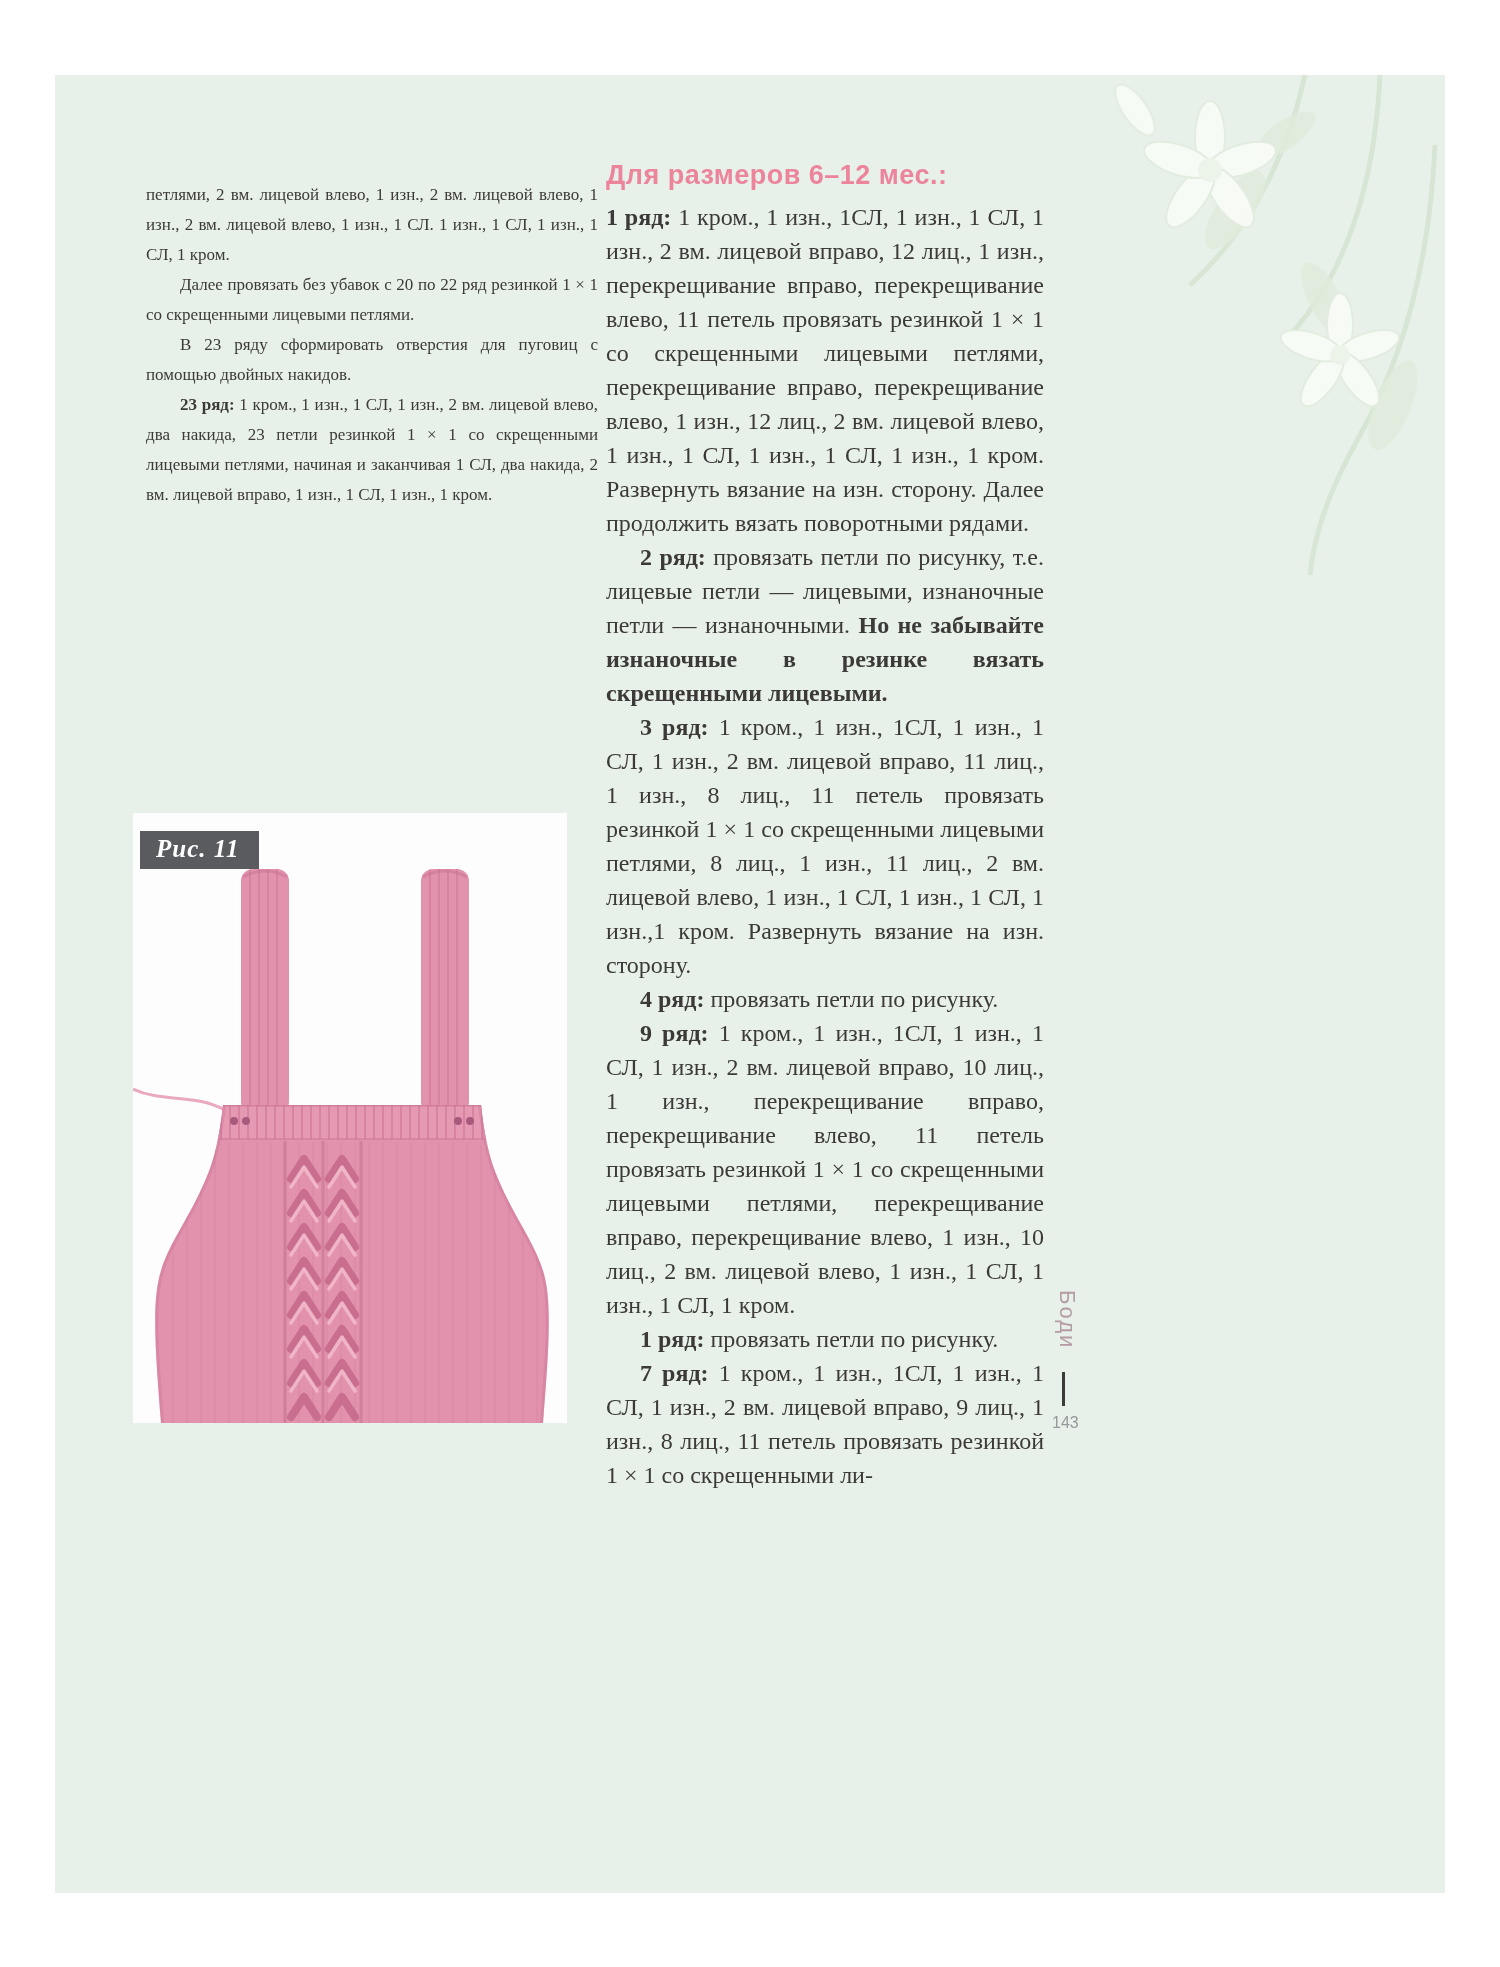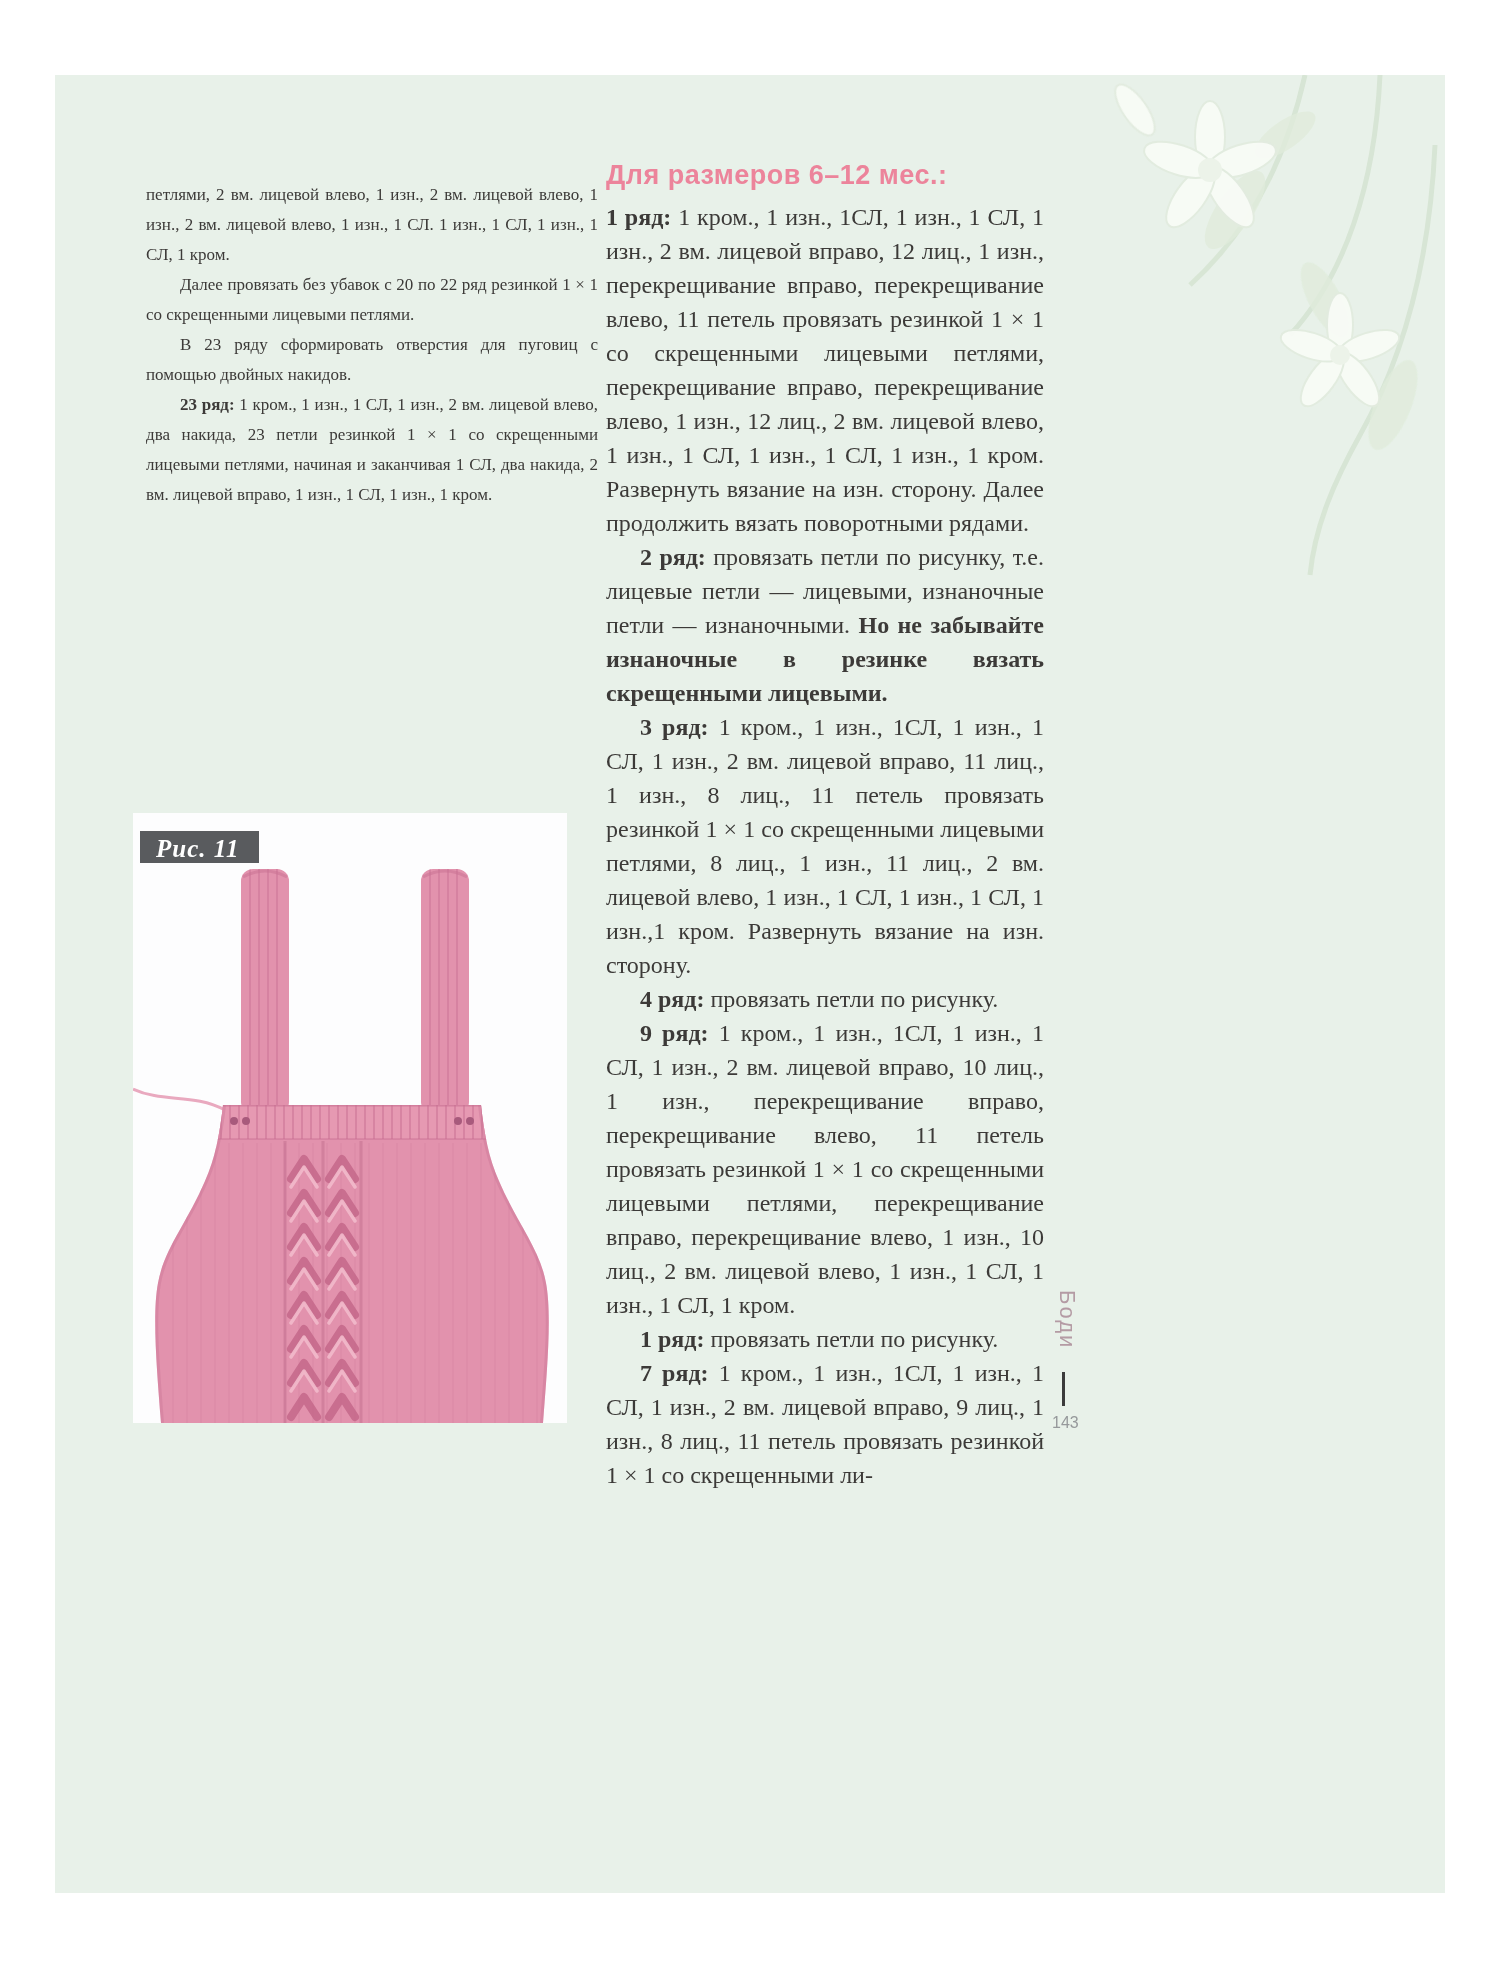--- a/index.html
+++ b/index.html
@@ -34,21 +34,21 @@
   }
   .photo{
     position:absolute;left:133px;top:813px;width:434px;height:610px;
     background:#fdfdfe;
   }
   .photo svg{display:block;width:100%;height:100%;}
   .fig-label{
     position:absolute;left:7px;top:18px;
     background:var(--badge-bg);color:#ffffff;
     font-style:italic;font-weight:bold;font-size:25px;
-    padding:4px 20px 0 16px;letter-spacing:1px;
+    padding:4px 20px 6px 16px;letter-spacing:1px;
     z-index:2;
   }
   .margin-label{
     position:absolute;left:1054px;top:1290px;
     writing-mode:vertical-rl;
     font-family:"Liberation Sans", sans-serif;
     font-size:22px;color:#b49ba4;letter-spacing:2px;
   }
   .margin-rule{
     position:absolute;left:1062px;top:1372px;width:3px;height:34px;

